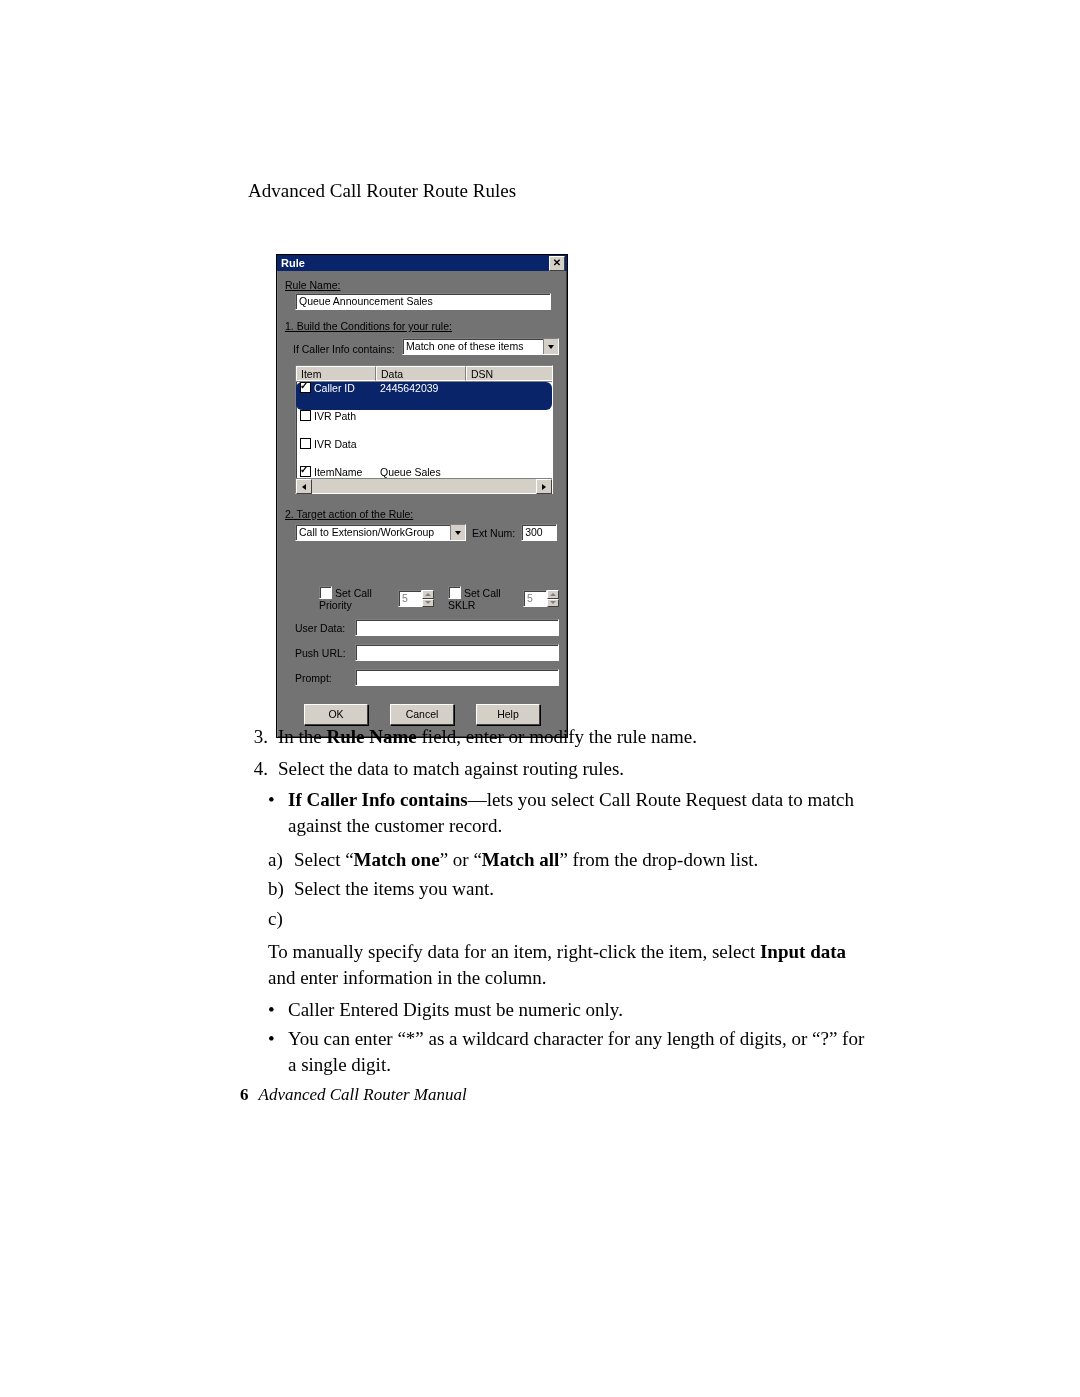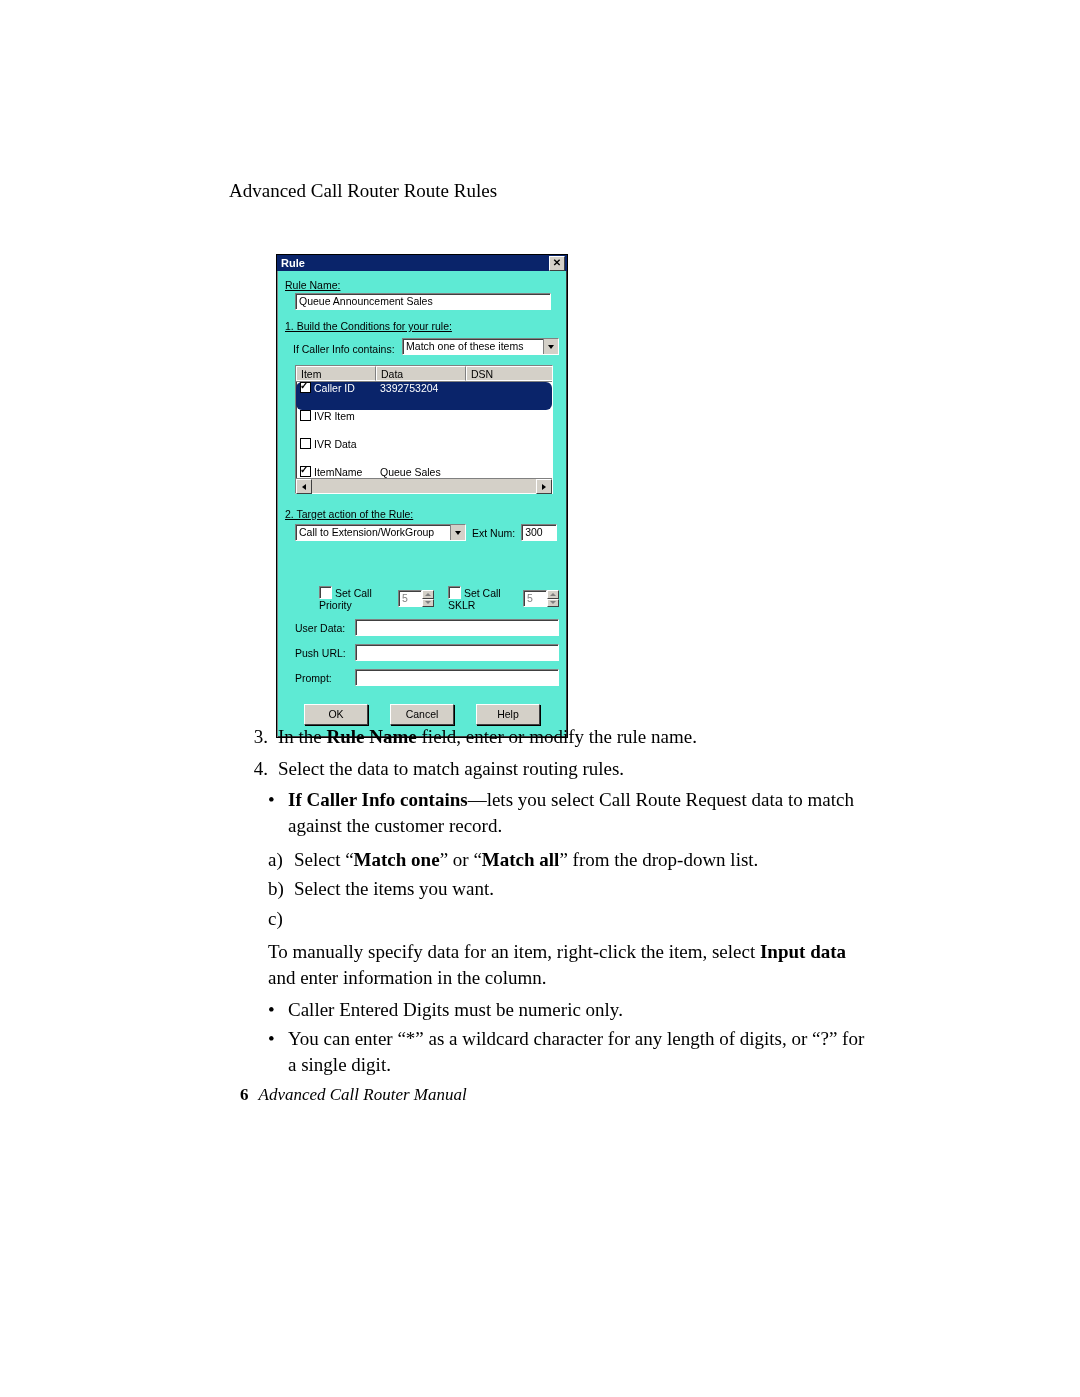--- a/index.html
+++ b/index.html
@@ -11,33 +11,33 @@
     font-family: "Times New Roman", Times, serif;
     color: #000;
   }
   .page {
     position: relative;
     width: 1080px;
     height: 1397px;
   }
   .header-text {
     position: absolute;
-    left: 229px;
+    left: 248px;
     top: 180px;
     font-size: 19px;
   }
   .dialog-wrap {
     position: absolute;
     left: 276px;
     top: 254px;
   }
   
   .dialog {
     width: 290px;
-    background: #5eead4;
+    background: #737373;
     border: 1px solid #000;
     font-family: Tahoma, Arial, sans-serif;
     font-size: 10.5px;
     color: #000;
     box-shadow: 1px 1px 0 #808080 inset, -1px -1px 0 #404040 inset;
   }
   .titlebar {
     background: #0a246a;
     color: #fff;
     height: 16px;
@@ -387,25 +387,25 @@
 
         <div class="listview">
           <div class="lv-header">
             <div class="col-item">Item</div>
             <div class="col-data">Data</div>
             <div class="col-dsn">DSN</div>
           </div>
           <div class="lv-body" id="lv-body">
               <div class="lv-row selected">
                 <div class="col-item"><span class="chk checked"></span><span>Caller ID</span></div>
-                <div class="col-data">3392753204</div>
+                <div class="col-data">2445642039</div>
                 <div class="col-dsn"></div>
               </div>
               <div class="lv-row">
-                <div class="col-item"><span class="chk"></span><span>IVR Item</span></div>
+                <div class="col-item"><span class="chk"></span><span>IVR Path</span></div>
                 <div class="col-data"></div>
                 <div class="col-dsn"></div>
               </div>
               <div class="lv-row">
                 <div class="col-item"><span class="chk"></span><span>IVR Data</span></div>
                 <div class="col-data"></div>
                 <div class="col-dsn"></div>
               </div>
               <div class="lv-row">
                 <div class="col-item"><span class="chk checked"></span><span>ItemName</span></div>

